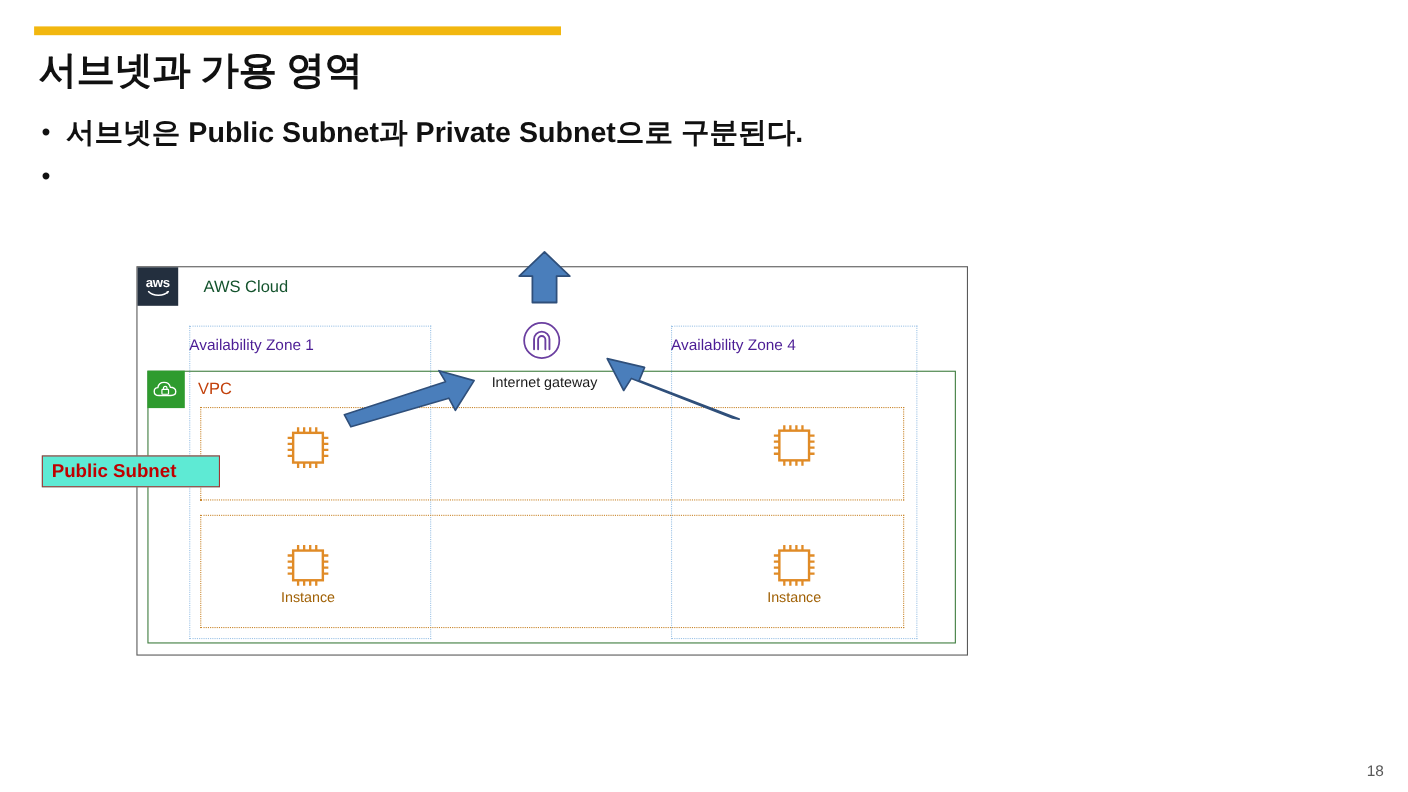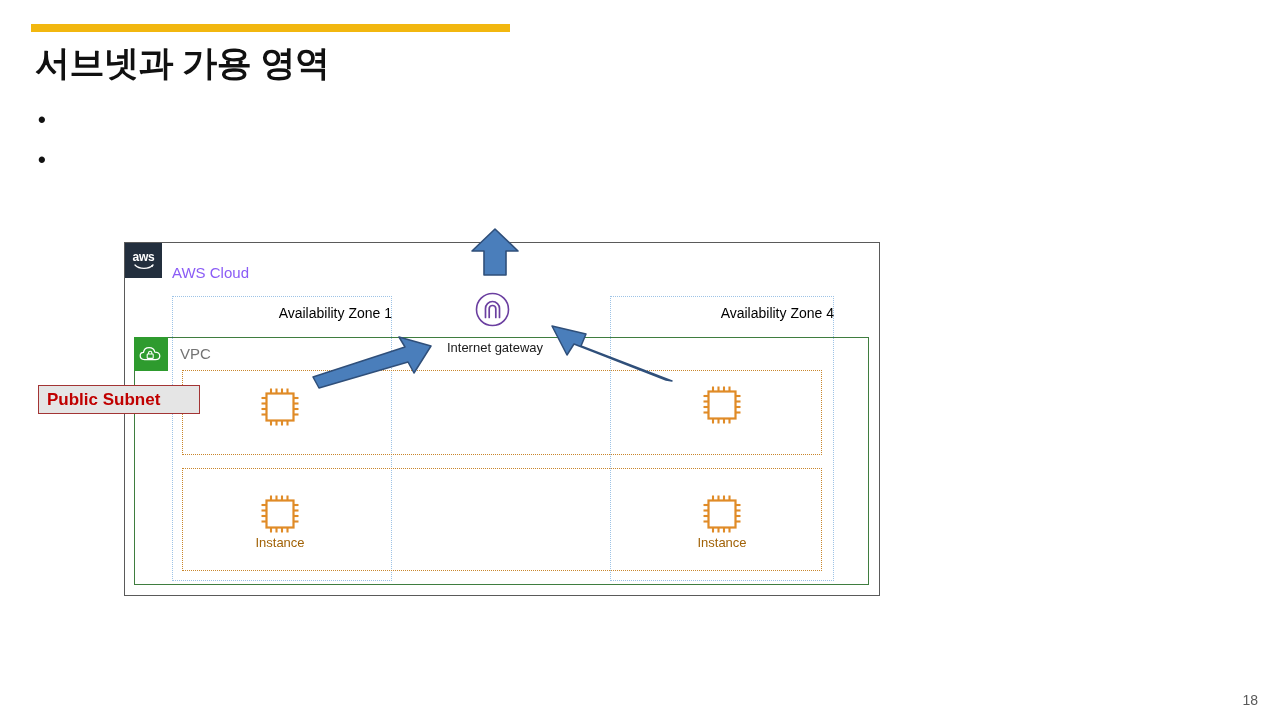--- a/index.html
+++ b/index.html
@@ -103,43 +103,42 @@
     line-height: 12px;
     letter-spacing: -0.3px;
   }
   .aws-logo .aws-smile {
     width: 20px;
     height: 6px;
     margin-top: 1px;
   }
   .aws-cloud-label {
     position: absolute;
-    left: 172px;
+    left: 185px;
     top: 252px;
     font-size: 15px;
-    color: #8b5cf6;
-    white-space: nowrap;
-    margin-top: 12px;
+    color: #14532d;
+    white-space: nowrap;
   }
 
   
   .az {
     position: absolute;
     border: 1.6px dotted #9dc3e6;
     background: transparent;
     box-sizing: border-box;
   }
   .az-1 { left: 172px; top: 296px; width: 220px; height: 285px; }
   .az-2 { left: 610px; top: 296px; width: 224px; height: 285px; }
   .az-label {
     position: absolute;
     top: 305px;
     font-size: 14px;
-    color: #000000;
-    text-align: right;
+    color: #4c1d95;
+    text-align: left;
     white-space: nowrap;
   }
   .az-label-1 { left: 172px; width: 220px; }
   .az-label-2 { left: 610px; width: 224px; }
 
   
   .vpc-box {
     position: absolute;
     left: 134px;
     top: 337px;
@@ -159,48 +158,49 @@
     display: flex;
     align-items: center;
     justify-content: center;
     box-sizing: border-box;
   }
   .vpc-label {
     position: absolute;
     left: 180px;
     top: 345px;
     font-size: 15px;
-    color: #737373;
+    color: #c2410c;
     white-space: nowrap;
   }
 
   
   .subnet-box {
     position: absolute;
     border: 1.4px dotted #c9862c;
     box-sizing: border-box;
     background: transparent;
   }
   .subnet-public  { left: 182px; top: 370px; width: 640px; height: 85px; }
   .subnet-private { left: 182px; top: 468px; width: 640px; height: 103px; }
 
   
   .subnet-tag {
     position: absolute;
-    background: #e5e5e5;
+    background: #5eead4;
     border: 1.2px solid #a33434;
     color: #c00000;
     font-size: 17px;
     font-weight: bold;
     display: flex;
     align-items: center;
     justify-content: flex-start;
     padding-left: 8px;
     box-sizing: border-box;
     white-space: nowrap;
+    margin-top: 29px;
   }
   .tag-public  { left: 38px; top: 385px; width: 162px; height: 29px; }
   .tag-private { left: 38px; top: 482px; width: 164px; height: 29px; }
 
   
   .instance {
     position: absolute;
     width: 46px;
     height: 46px;
   }
@@ -271,20 +271,21 @@
 </style>
 </head>
 <body>
 
 <div class="title-rule"></div>
 <div class="slide-title">서브넷과 가용 영역</div>
 
 <div class="bullets">
   <div class="bullet-row">
     <span class="bullet-dot">•</span>
+    <span>서브넷은 Public Subnet과 Private Subnet으로 구분된다.</span>
   </div>
   <div class="bullet-row">
     <span class="bullet-dot">•</span>
   </div>
 </div>
 
 <div class="diagram">
 
   <div class="aws-cloud"></div>
 

